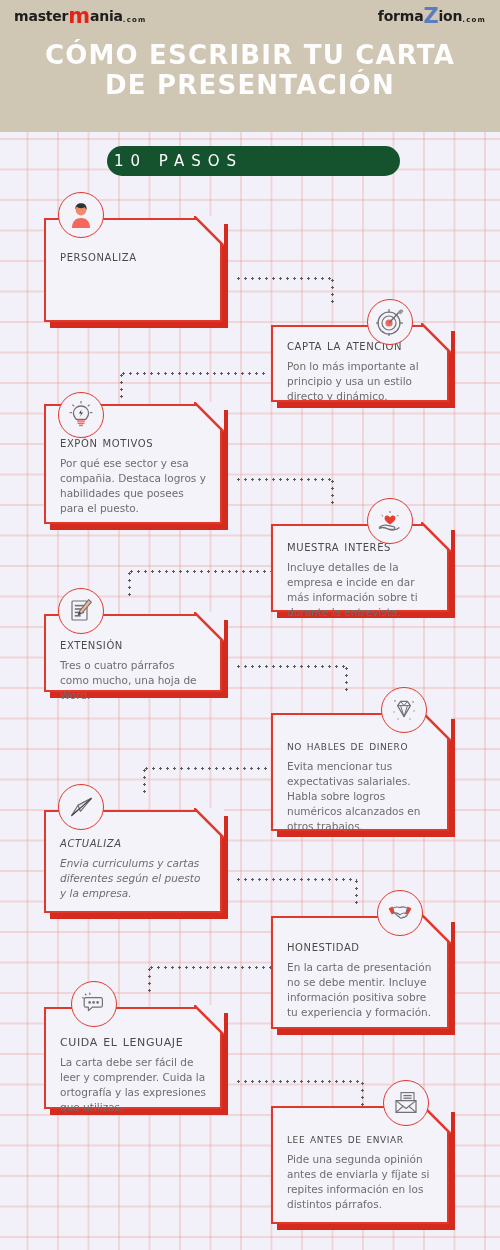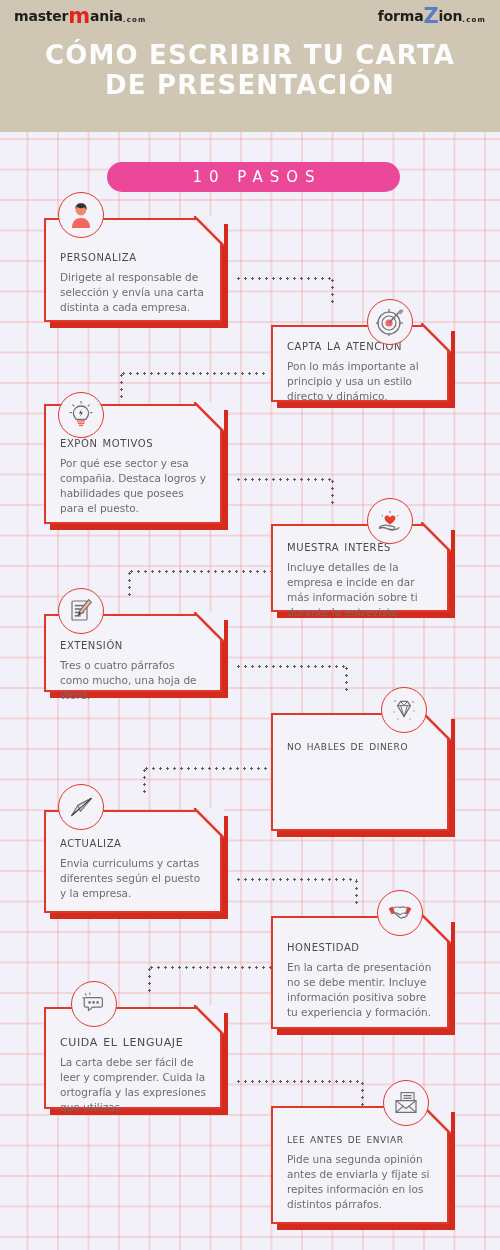--- a/index.html
+++ b/index.html
@@ -45,25 +45,24 @@
   #title{
     position:absolute;left:0;top:40px;width:500px;text-align:center;
     color:#fdfdfd;font-size:26px;line-height:30px;font-weight:bold;
     letter-spacing:1.2px;text-transform:uppercase;
     font-family:"DejaVu Sans", sans-serif;
   }
   #title .l2{display:block;}
   
   #pasos-badge{
     position:absolute;left:107px;top:146px;width:293px;height:30px;
-    background:#ec4899;border-radius:15px;z-index:6;
-    color:#ffffff;font-size:15px;line-height:30px;text-align:center;
+    background:#14532d;border-radius:15px;z-index:6;
+    color:#ffffff;font-size:15px;line-height:30px;
     letter-spacing:7px;text-indent:7px;font-weight:normal;
     font-family:"DejaVu Sans", sans-serif;
-    margin-top:16px;
   }
   
   .card{position:absolute;z-index:4;}
   .card-shadow{
     position:absolute;left:6px;top:6px;right:-6px;bottom:-6px;
     background:#d52b1e;
   }
   .card-body{
     position:absolute;left:0;top:0;right:0;bottom:0;
     background:#f4f3fa;border:2px solid #e0382b;
@@ -155,21 +154,20 @@
 
 <div class="card" style="left:44px;top:218px;width:178px;height:104px;text-decoration:underline;">
   <div class="card-shadow"></div>
   <div class="card-body"></div>
   <svg class="card-fold" viewBox="0 0 30 30">
       <path d="M0,0 L30,30 L30,0 Z" fill="#f2f1f9"></path>
       <path d="M0,0 L30,30" stroke="#e0382b" stroke-width="2.6" fill="none"></path>
     </svg>
   <div class="card-inner">
     <p class="card-title">Personaliza</p>
-    <p class="card-text">Dirigete al responsable de selección y envía una carta distinta a cada empresa.</p>
   </div>
 </div>
 <div class="icon-bubble" style="left:58px;top:192px;">
   <svg width="30" height="30" viewBox="0 0 30 30">
       <circle cx="15" cy="10" r="5.4" fill="#f08a6a"></circle>
       <path d="M9.4,9.6 C9,4.8 12.1,3.2 15,3.2 C18.1,3.2 21.2,5 20.6,10 C20,9 19.6,7.6 18.4,7.2 C16,8.8 12.4,8.2 10.8,6.6 C10.2,7.4 10,8.6 9.4,9.6 Z" fill="#2f3033"></path>
       <path d="M6,28 C6,21.2 10,18 15,18 C20,18 24,21.2 24,28 Z" fill="#f2685f"></path>
     </svg>
 </div>
 
@@ -274,20 +272,21 @@
 
 <div class="card" style="left:271px;top:713px;width:178px;height:118px;">
   <div class="card-shadow"></div>
   <div class="card-body"></div>
   <svg class="card-fold" viewBox="0 0 30 30">
       <path d="M0,0 L30,30 L30,0 Z" fill="#f2f1f9"></path>
       <path d="M0,0 L30,30" stroke="#e0382b" stroke-width="2.6" fill="none"></path>
     </svg>
   <div class="card-inner" style="padding-top:24px;">
     <p class="card-title" style="font-size:13px;">No hables de dinero</p>
+    <p class="card-text">Evita mencionar tus expectativas salariales. Habla sobre logros numéricos alcanzados en otros trabajos.</p>
   </div>
 </div>
 <div class="icon-bubble" style="left:381px;top:687px;">
   <svg width="30" height="30" viewBox="0 0 30 30">
     <path d="M8.6,10.6 L11.6,6.4 L18.4,6.4 L21.4,10.6 L15,21.6 Z" fill="none" stroke="#6f7175" stroke-width="1.2" stroke-linejoin="round"></path>
     <path d="M8.6,10.6 L21.4,10.6 M11.6,6.4 L15,10.6 L18.4,6.4 M11.6,10.6 L15,21.6 L18.4,10.6" fill="none" stroke="#6f7175" stroke-width="1"></path>
     <circle cx="6" cy="6" r=".9" fill="#9b9da1"></circle>
       <circle cx="24" cy="7" r=".9" fill="#9b9da1"></circle>
     <circle cx="5" cy="17" r=".8" fill="#9b9da1"></circle>
       <circle cx="25" cy="16" r=".8" fill="#9b9da1"></circle>
@@ -296,21 +295,21 @@
   </svg>
 </div>
 
 <div class="card" style="left:44px;top:810px;width:178px;height:103px;">
   <div class="card-shadow"></div>
   <div class="card-body"></div>
   <svg class="card-fold" viewBox="0 0 30 30">
       <path d="M0,0 L30,30 L30,0 Z" fill="#f2f1f9"></path>
       <path d="M0,0 L30,30" stroke="#e0382b" stroke-width="2.6" fill="none"></path>
     </svg>
-  <div class="card-inner" style="padding-top:24px;">
+  <div class="card-inner" style="padding-top:24px;font-style:italic;">
     <p class="card-title">Actualiza</p>
     <p class="card-text">Envia curriculums y cartas diferentes según el puesto y la empresa.</p>
   </div>
 </div>
 <div class="icon-bubble" style="left:58px;top:784px;">
   <svg width="30" height="30" viewBox="0 0 30 30">
     <path d="M25.4,6.4 L5.6,23.6 L12,13.2 Z" fill="#f4f3fa" stroke="#6f7175" stroke-width="1.2" stroke-linejoin="round"></path>
     <path d="M25.4,6.4 L12,13.2 L14.4,19.4 Z" fill="#e6e5ee" stroke="#6f7175" stroke-width="1.2" stroke-linejoin="round"></path>
     <path d="M25.4,6.4 L5.6,23.6" stroke="#3b3c3f" stroke-width="1.1"></path>
   </svg>

